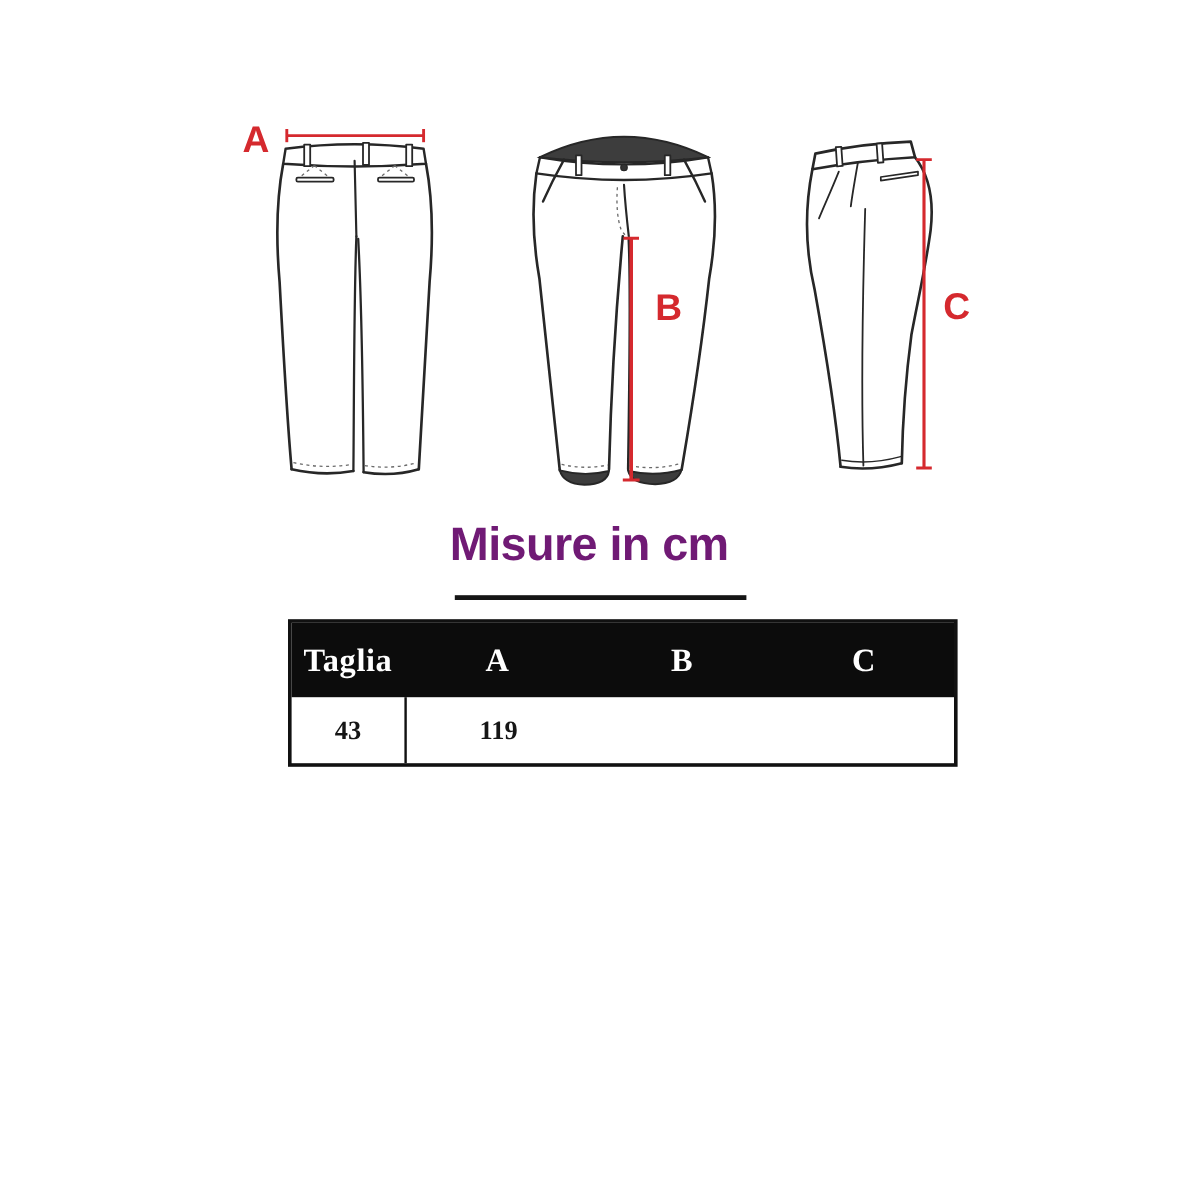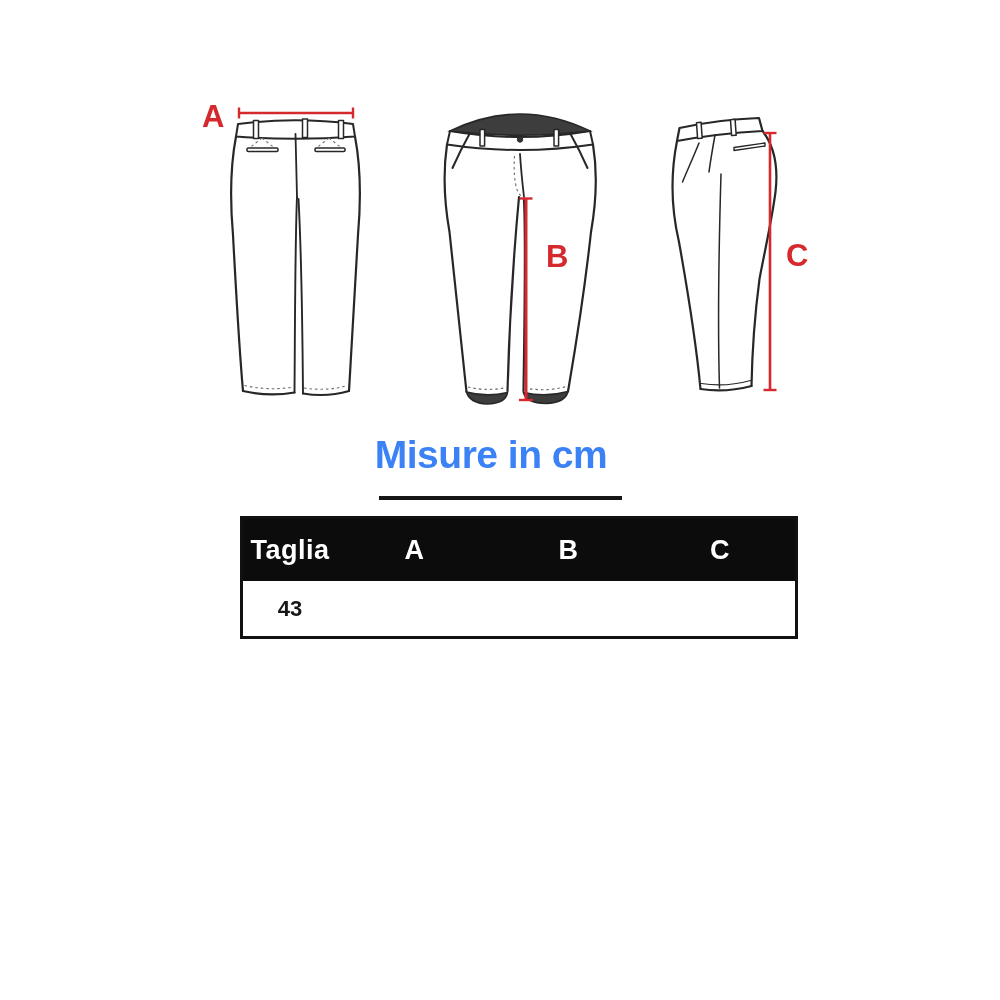--- a/index.html
+++ b/index.html
@@ -15,33 +15,33 @@
     color:#d5292e;
     line-height:1;
     letter-spacing:0;
   }
   #title-wrap{
     position:absolute;left:0;top:433px;width:982px;text-align:center;
   }
   #title-text{
     font-weight:800;
     font-size:39px;
-    color:#3b82f6;
+    color:#701a75;
     letter-spacing:-0.5px;
   }
   #title-underline{
     position:absolute;left:379px;top:496px;width:243px;height:4px;background:#151515;
   }
   #size-table{
     position:absolute;left:240px;top:516px;width:558px;
     border:3px solid #111111;
     box-sizing:border-box;
     background:#ffffff;
   }
-  .t-row{display:grid;grid-template-columns:94px 155px 153px 150px;}
+  .t-row{display:grid;grid-template-columns:94px 155px 153px 150px;font-family:Liberation Serif, serif;}
   .t-head{height:62px;}
   .t-body{height:55px;}
   .t-cell{
     display:flex;align-items:center;justify-content:center;
     font-weight:700;
   }
   .t-head .t-cell{
     color:#ffffff;font-size:27px;letter-spacing:0.5px;
   }
   .t-body .t-cell{
@@ -189,16 +189,17 @@
 
   <div id="size-table">
     <div class="t-row t-head" style="background:#0c0c0c;">
       <div class="t-cell">Taglia</div>
       <div class="t-cell">A</div>
       <div class="t-cell">B</div>
       <div class="t-cell">C</div>
     </div>
     <div class="t-row t-body">
       <div class="t-cell">43</div>
+      <div class="t-cell">119</div>
     </div>
   </div>
 
 </div>
 
 </body></html>

